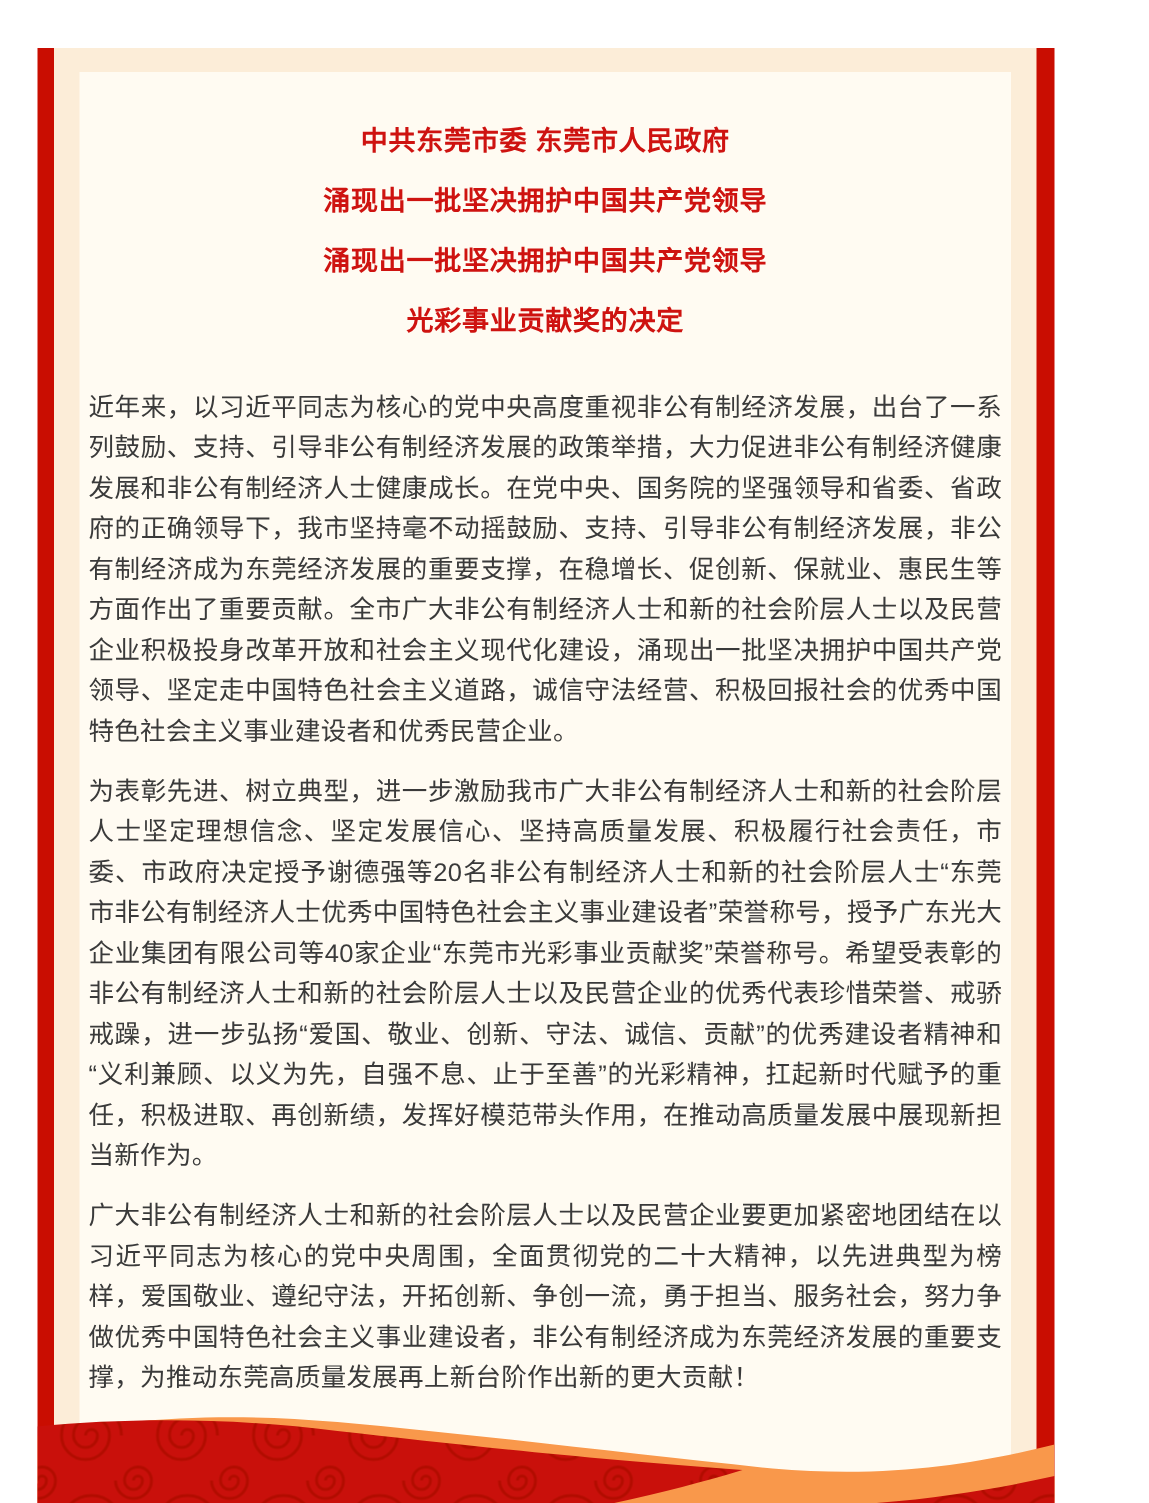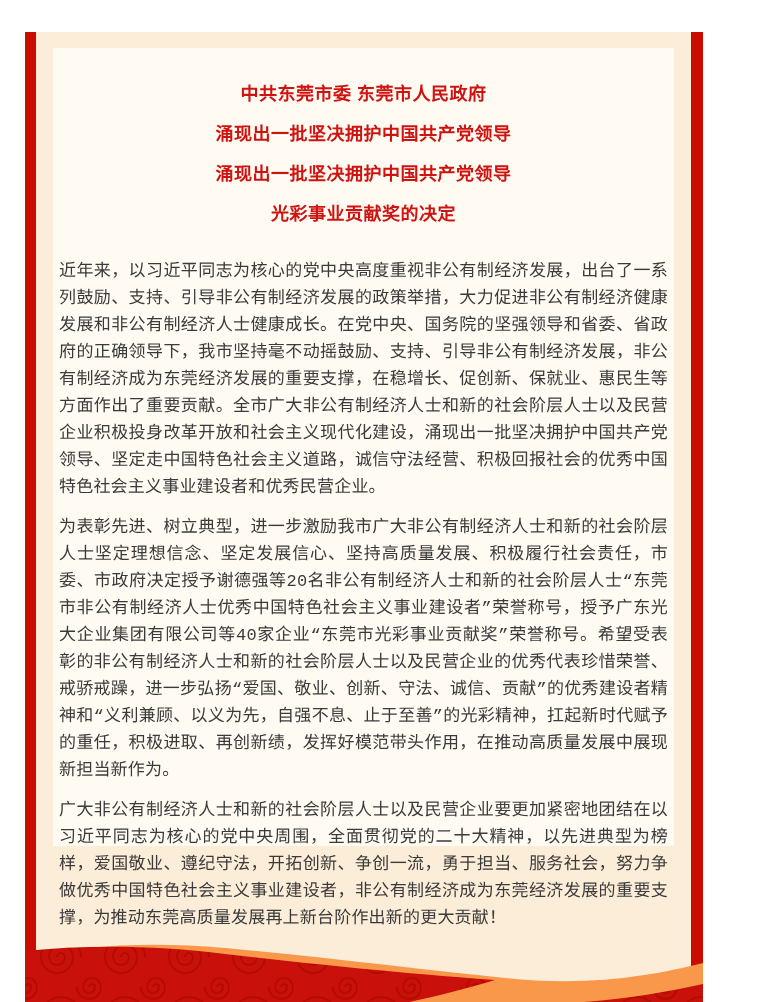--- a/index.html
+++ b/index.html
@@ -13,21 +13,21 @@
     position:absolute;left:25px;top:32px;width:678px;height:970px;
     background:#c90d01;
   }
   
   .card{
     position:absolute;left:36px;top:32px;width:655px;height:970px;
     background:#fcedd8;
   }
   
   .panel{
-    position:absolute;left:53px;top:48px;width:621px;height:798px;
+    position:absolute;left:53px;top:48px;width:621px;height:954px;
     background:#fffbf2;
   }
   .content{
     position:relative;padding:26px 6px 0 6px;
   }
   .title-block{margin:0 0 24px 0;}
   .title-line{
     text-align:center;
     color:#ce1310;
     font-weight:bold;
@@ -36,21 +36,20 @@
     letter-spacing:0.5px;
   }
   .body-text p{
     margin:13px 0 0 0;
     color:#3a3a3a;
     font-size:17px;
     line-height:27px;
     letter-spacing:0.2px;
     text-align:justify;
     text-justify:inter-ideograph;
-    font-family:Liberation Mono, monospace;
   }
   .body-text p:first-child{margin-top:0;}
   
   .footer-waves{
     position:absolute;left:25px;top:927px;width:678px;height:75px;
   }
   .footer-waves svg{display:block;}
 </style>
 </head>
 <body>

